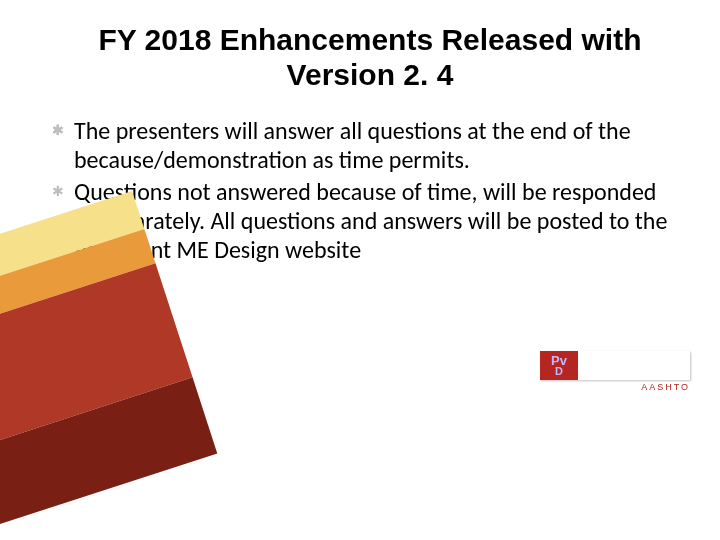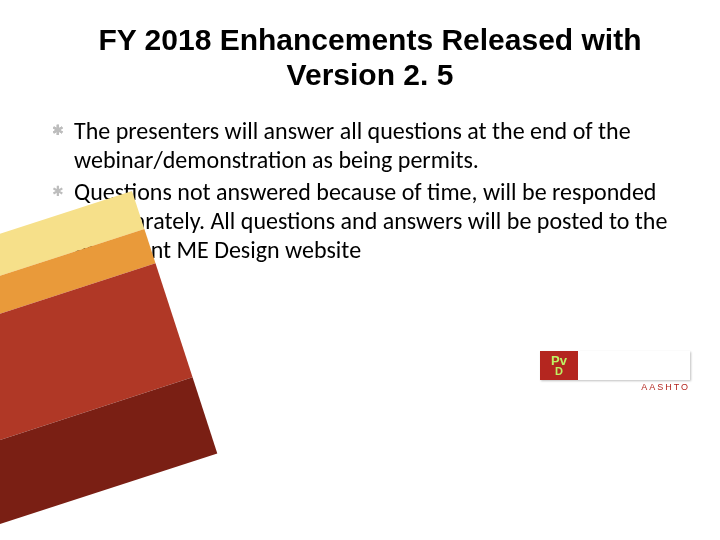--- a/index.html
+++ b/index.html
@@ -12,49 +12,49 @@
   
   .corner{position:absolute;left:-140px;bottom:-90px;width:320px;height:260px;transform:rotate(-18deg)}
   .corner .band{position:absolute;left:0;right:0;height:40px}
   .corner .b1{top:0;background:#f6e08a}
   .corner .b2{top:40px;height:36px;background:#e99a3a}
   .corner .b3{top:76px;height:120px;background:#b03826}
   .corner .b4{top:196px;height:80px;background:#7a1f14}
   
   .logo{position:absolute;right:30px;bottom:12px;width:150px}
   .logo-top{display:flex;align-items:stretch;box-shadow:1px 1px 2px rgba(0,0,0,.25)}
-  .logo-red{width:38px;background:#b4261f;display:flex;flex-direction:column;align-items:center;justify-content:center;color:#bef264;font-family:Arial,sans-serif;font-weight:bold;font-size:13px;line-height:1;padding:3px 0}
+  .logo-red{width:38px;background:#b4261f;display:flex;flex-direction:column;align-items:center;justify-content:center;color:#c4b5fd;font-family:Arial,sans-serif;font-weight:bold;font-size:13px;line-height:1;padding:3px 0}
   .logo-red .d{font-size:11px;margin-top:-1px}
   .logo-right{flex:1;background:#2b2b2b;color:#e9e9e9;padding:3px 6px 4px 6px;font-family:Arial,sans-serif}
   .logo-right .aw{font-size:7px;color:#7fb04a;letter-spacing:.3px}
   .logo-right .pv{font-size:14px;font-weight:bold;letter-spacing:.2px;margin-top:-1px}
   .logo-right .me{font-size:7px;color:#ccc;margin-top:-1px}
   .logo-bottom{margin-top:2px;text-align:right;font-family:Arial,sans-serif;font-size:9px;letter-spacing:2px;color:#b4261f}
 </style>
 </head>
 <body>
 
 <div class="slide">
 
   <div class="title">
     <span>FY 2018 Enhancements Released with</span><br>
-    <span>Version 2. 5</span>
+    <span>Version 2. 4</span>
   </div>
 
   <div class="body">
     <ul class="bullets">
       <li>
         <span class="bullet-mark">✱</span>
       </li>
       <li>
         <span class="bullet-mark">✱</span>
       </li>
       <li>
         <span class="bullet-mark">✱</span>
-        <span>The presenters will answer all questions at the end of the webinar/demonstration as being permits.</span>
+        <span>The presenters will answer all questions at the end of the because/demonstration as time permits.</span>
       </li>
       <li>
         <span class="bullet-mark">✱</span>
         <span>Questions not answered because of time, will be responded to separately. All questions and answers will be posted to the Pavement ME Design website</span>
       </li>
     </ul>
   </div>
 
   <div class="corner">
     <div class="band b1"></div>

